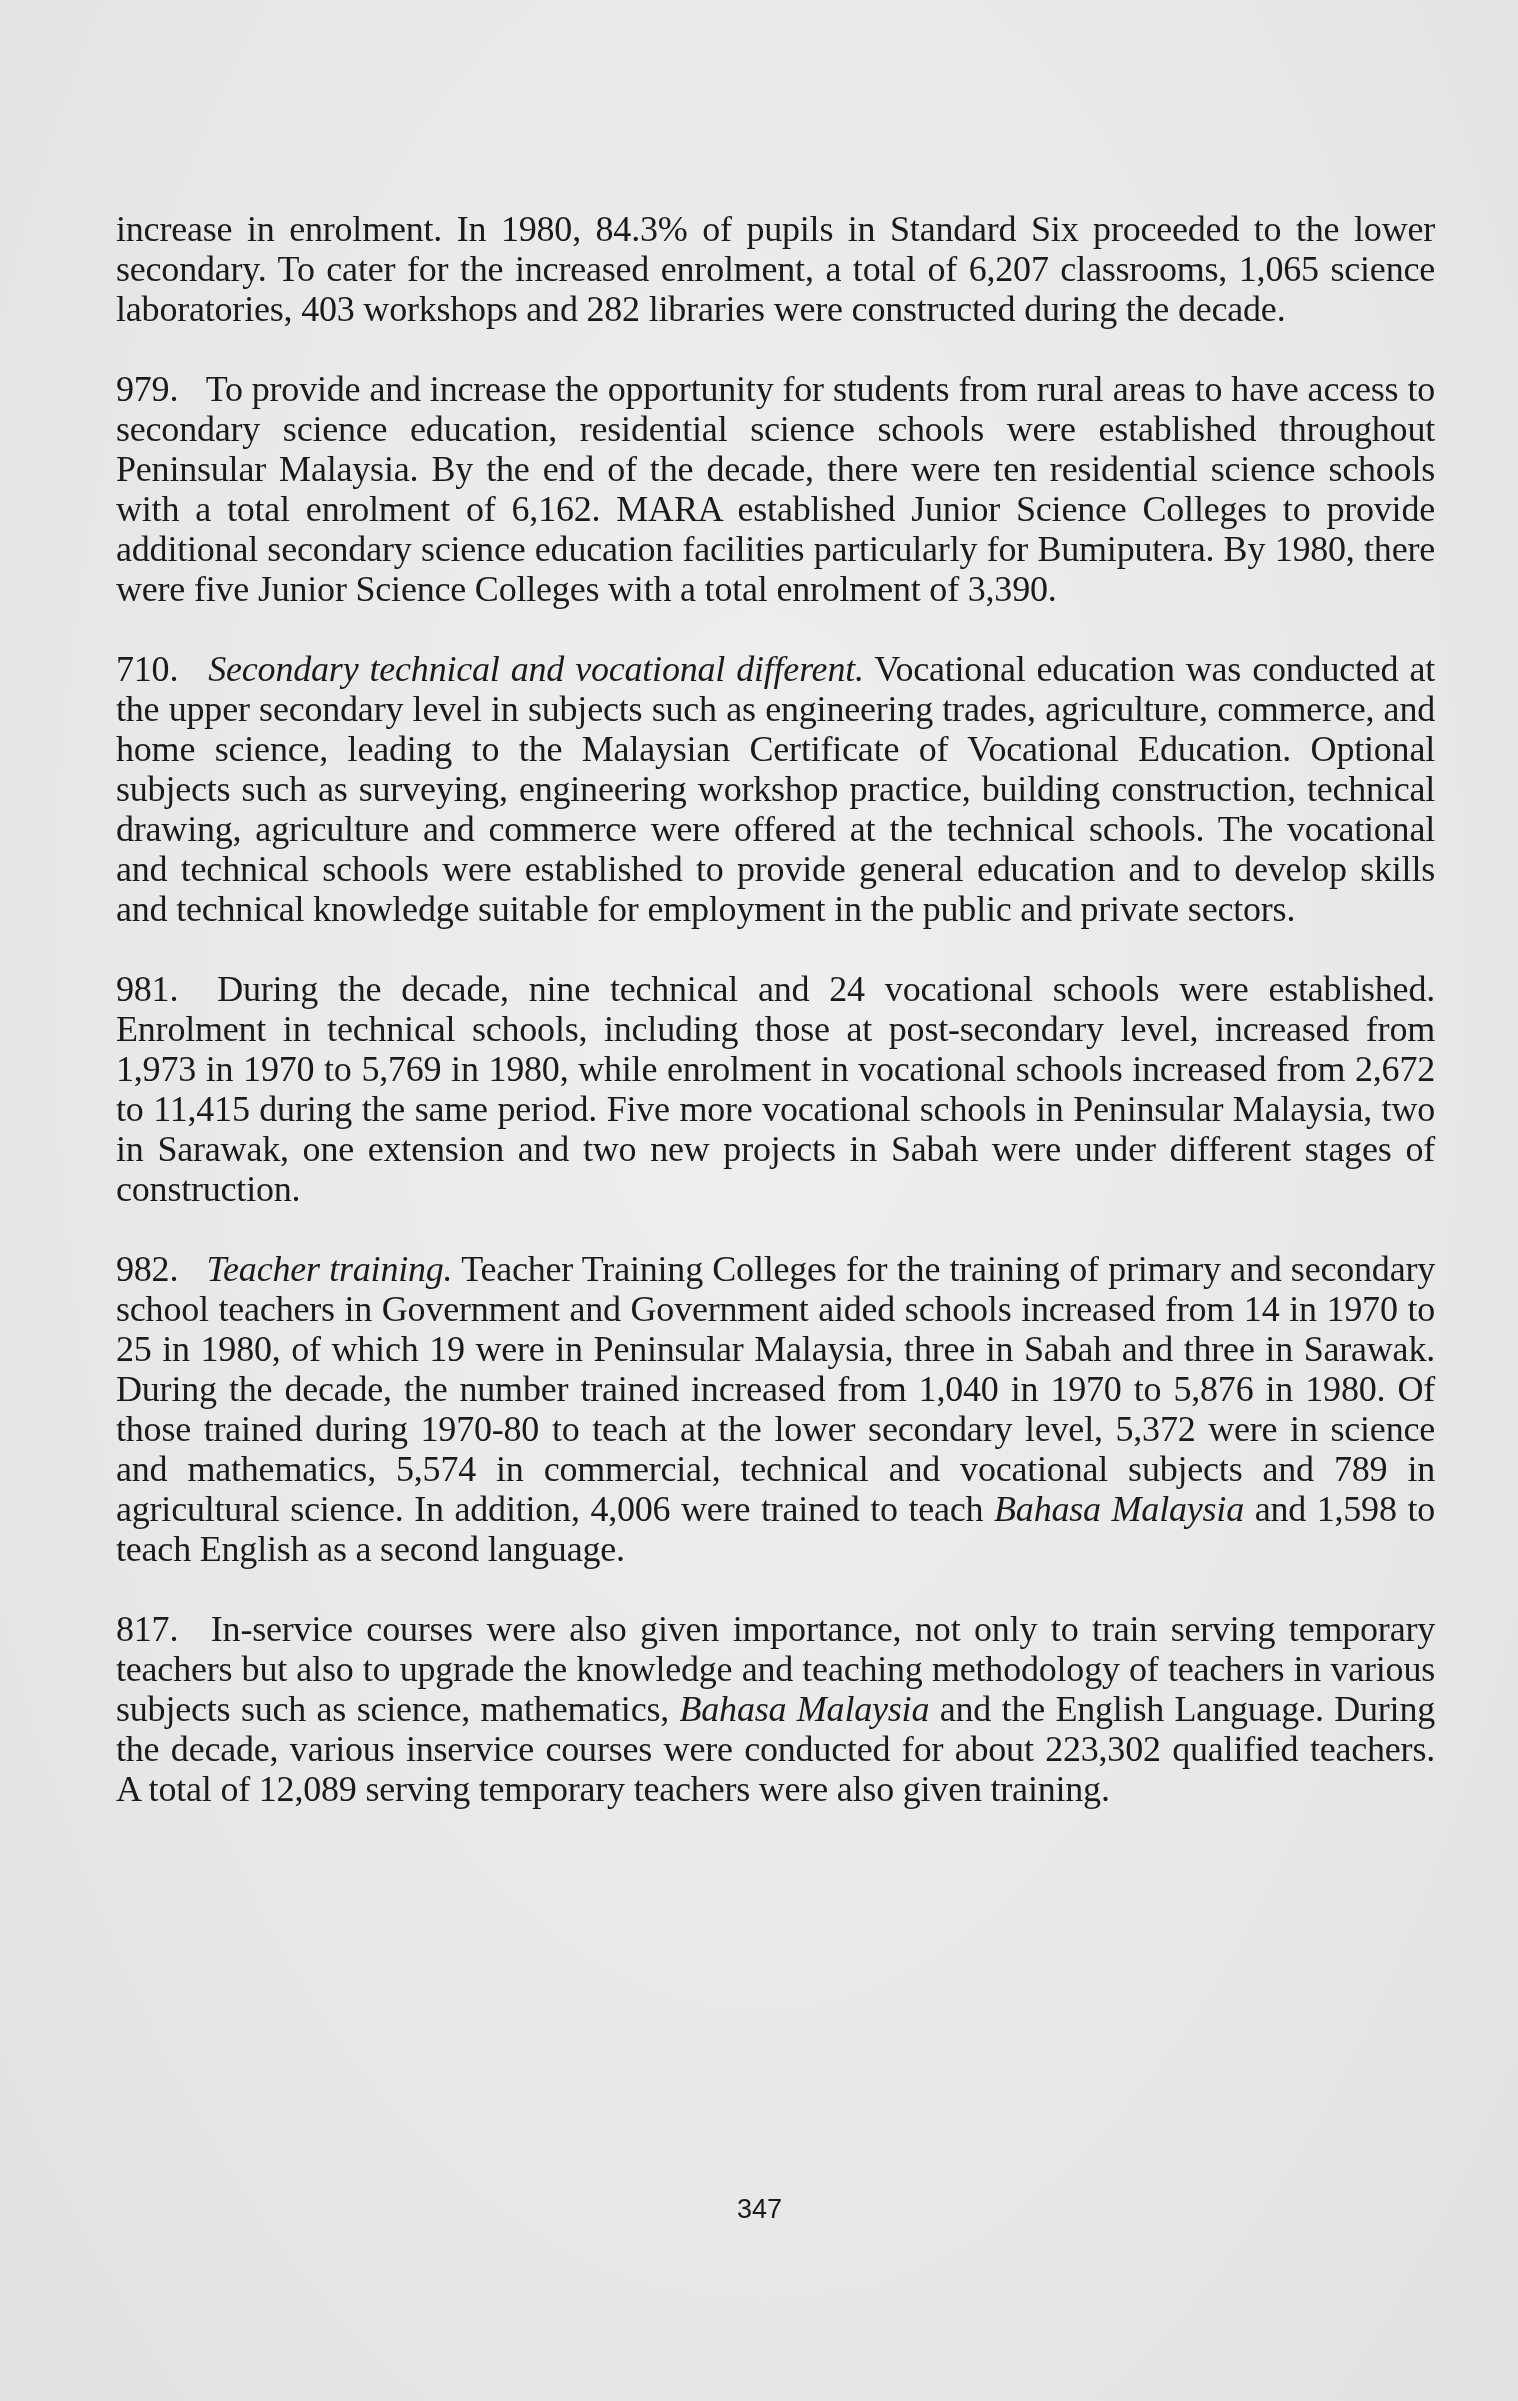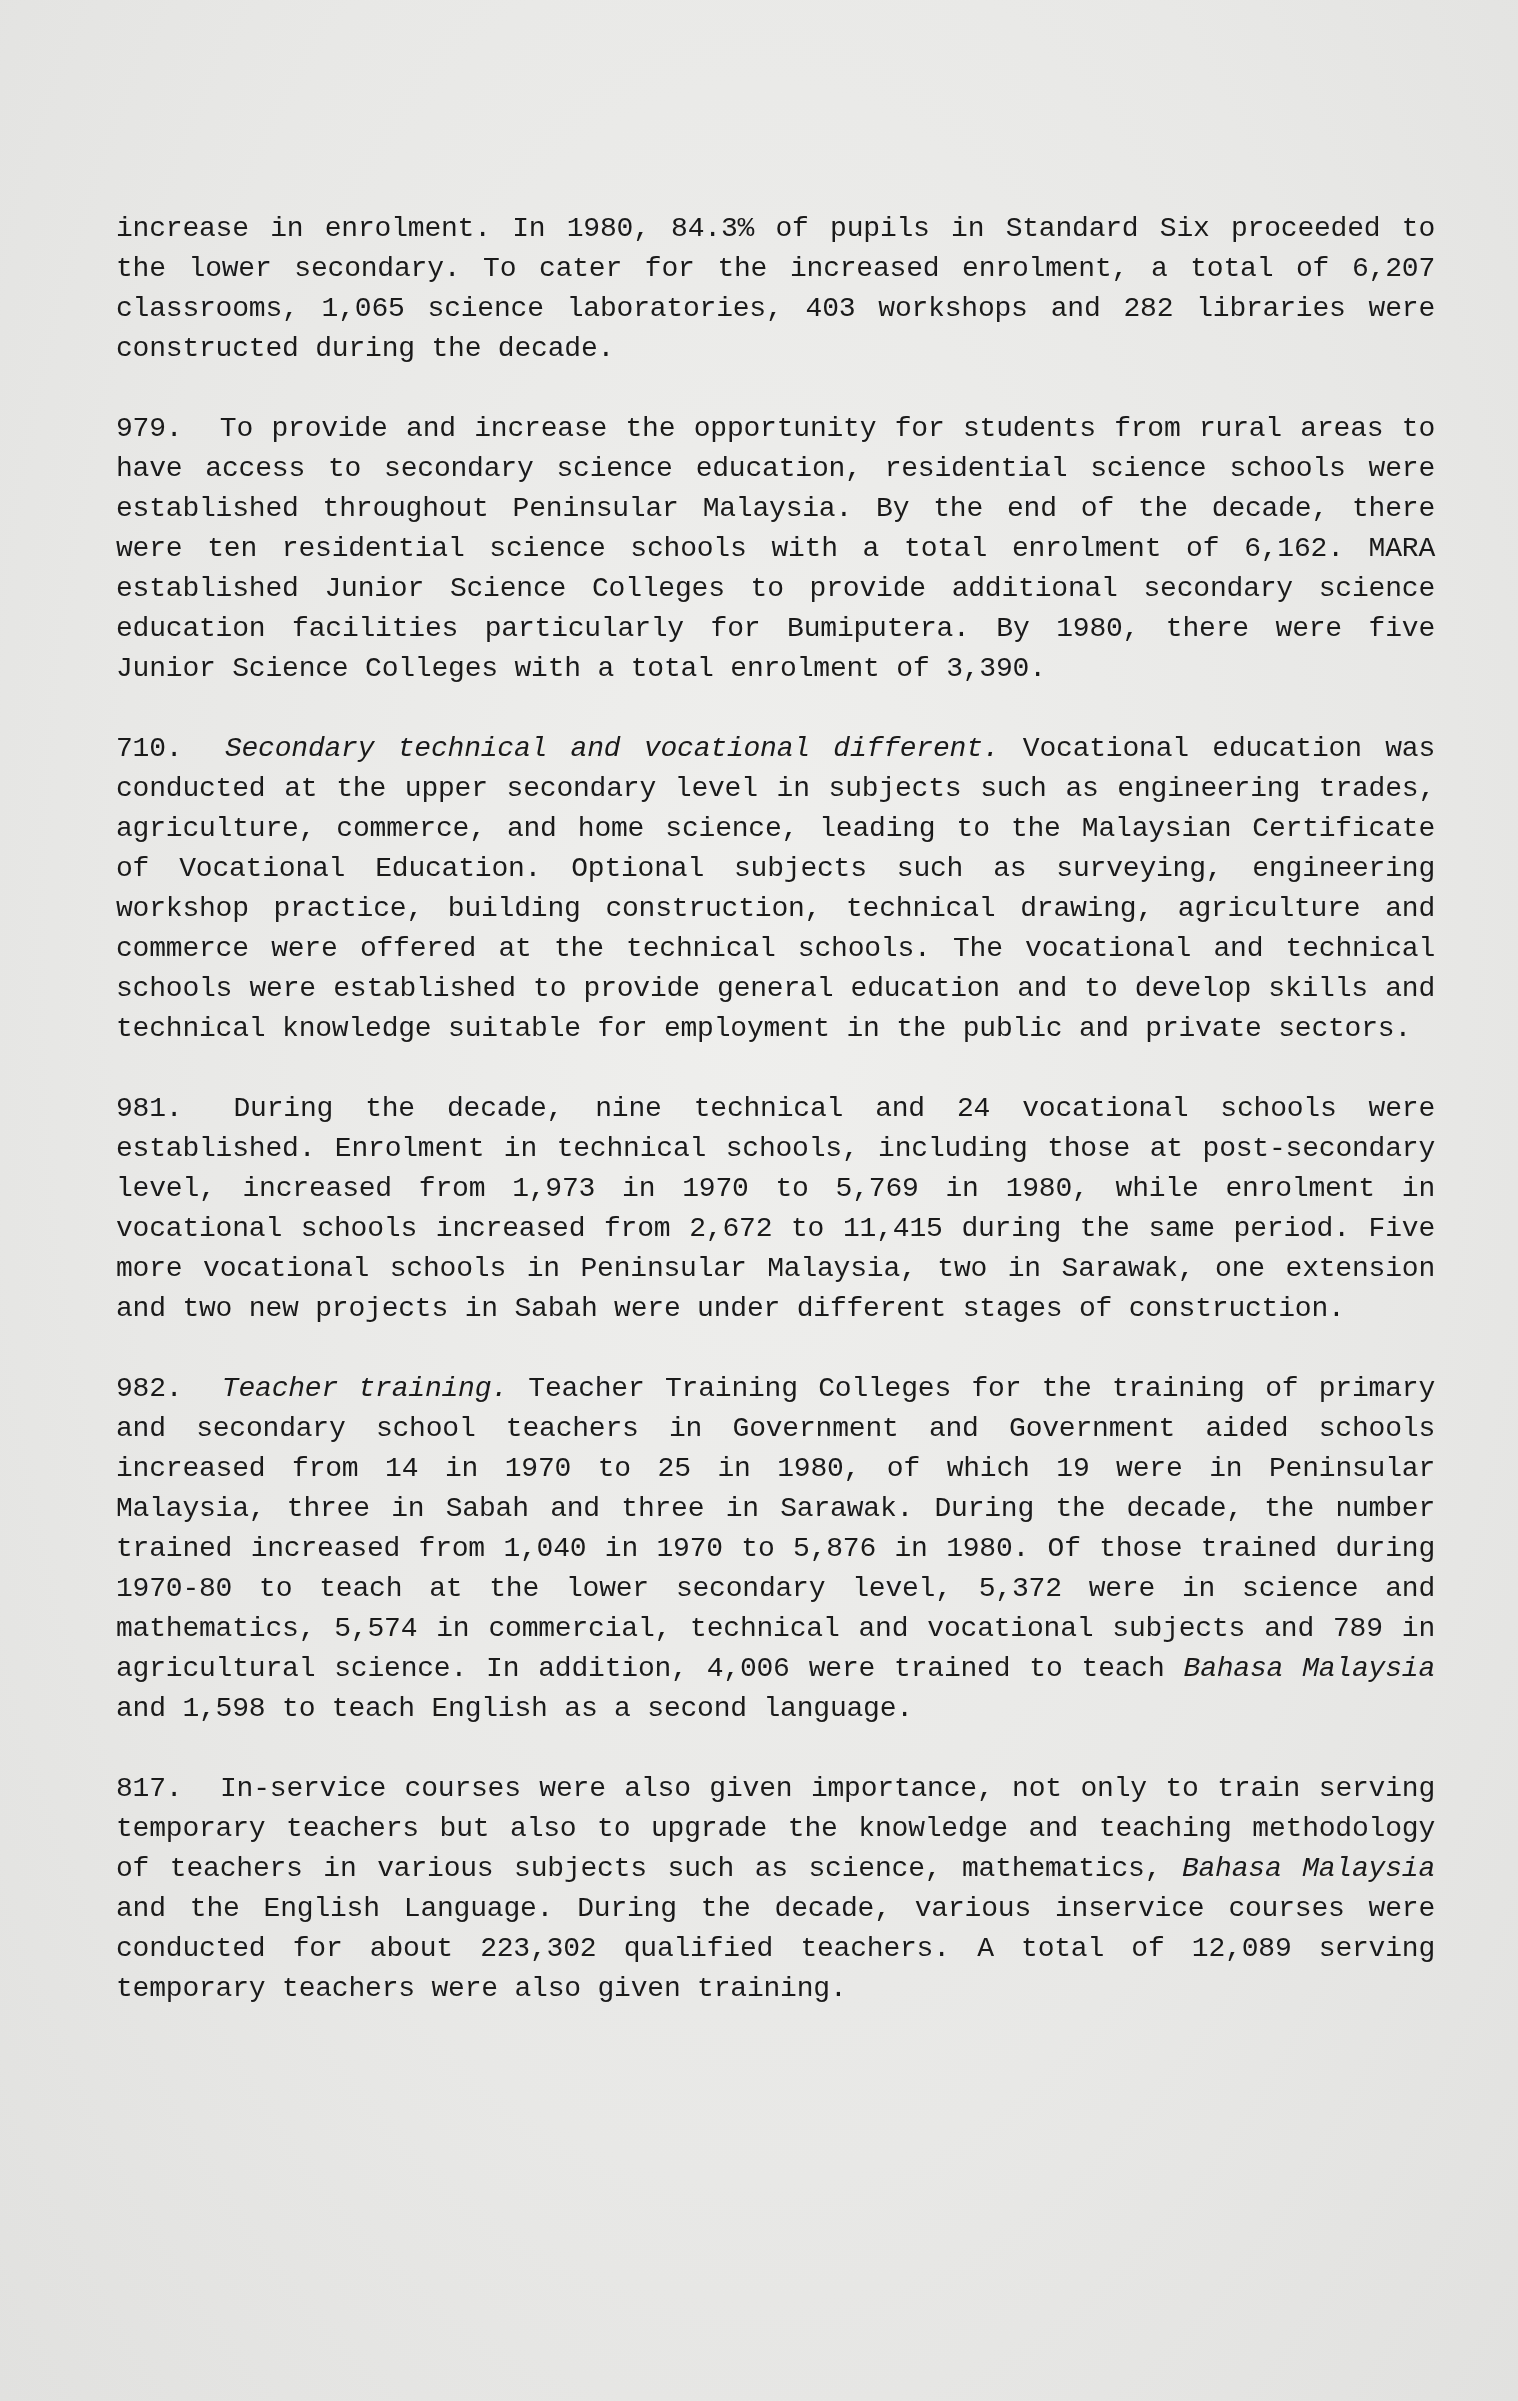--- a/index.html
+++ b/index.html
@@ -14,22 +14,22 @@
     position: absolute;
     left: 0; top: 0;
     width: 1519px; height: 2401px;
     background: radial-gradient(ellipse at 50% 40%, #efefed 0%, #e8e8e6 60%, #e1e1df 100%);
   }
   .text-block {
     position: absolute;
     left: 116px;
     top: 209px;
     width: 1319px;
-    font-family: Liberation Mono, monospace;
-    font-size: 28px;
+    font-family: Liberation Serif, serif;
+    font-size: 36px;
     line-height: 40px;
     color: #1a1a1a;
     text-align: justify;
     letter-spacing: -0.2px;
   }
   .para {
     margin: 0 0 40px 0;
     text-align: justify;
     hyphens: manual;
   }
@@ -79,14 +79,15 @@
       <span>Teacher Training Colleges for the training of primary and secondary school teachers in Government and Government aided schools increased from 14 in 1970 to 25 in 1980, of which 19 were in Peninsular Malaysia, three in Sabah and three in Sarawak. During the decade, the number trained increased from 1,040 in 1970 to 5,876 in 1980. Of those trained during 1970-80 to teach at the lower secondary level, 5,372 were in science and mathematics, 5,574 in commercial, technical and vocational subjects and 789 in agricultural science. In addition, 4,006 were trained to teach </span><span class="italic">Bahasa Malaysia</span><span> and 1,598 to teach English as a second language.</span>
     </p>
 
     <p class="para">
       <span class="para-num">817.</span>
       <span>In-service courses were also given importance, not only to train serving temporary teachers but also to upgrade the knowledge and teaching methodology of teachers in various subjects such as science, mathematics, </span><span class="italic">Bahasa Malaysia</span><span> and the English Language. During the decade, various in­service courses were conducted for about 223,302 qualified teachers. A total of 12,089 serving temporary teachers were also given training.</span>
     </p>
 
   </div>
 
+  <div class="page-number">347</div>
 </div>
 
 
 </body></html>

